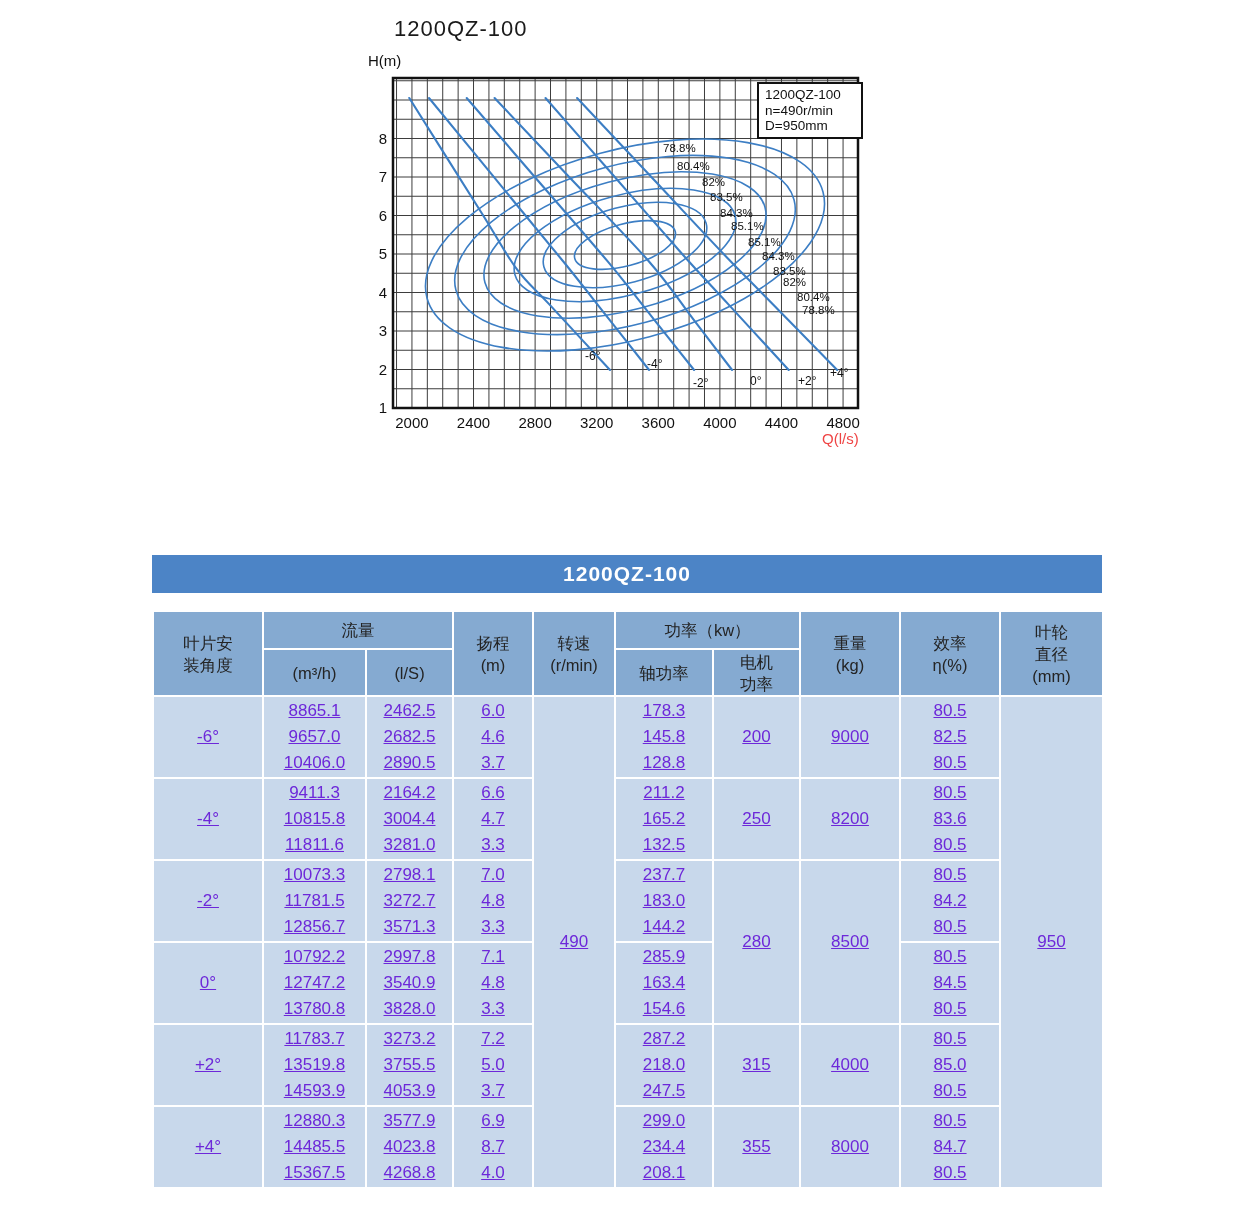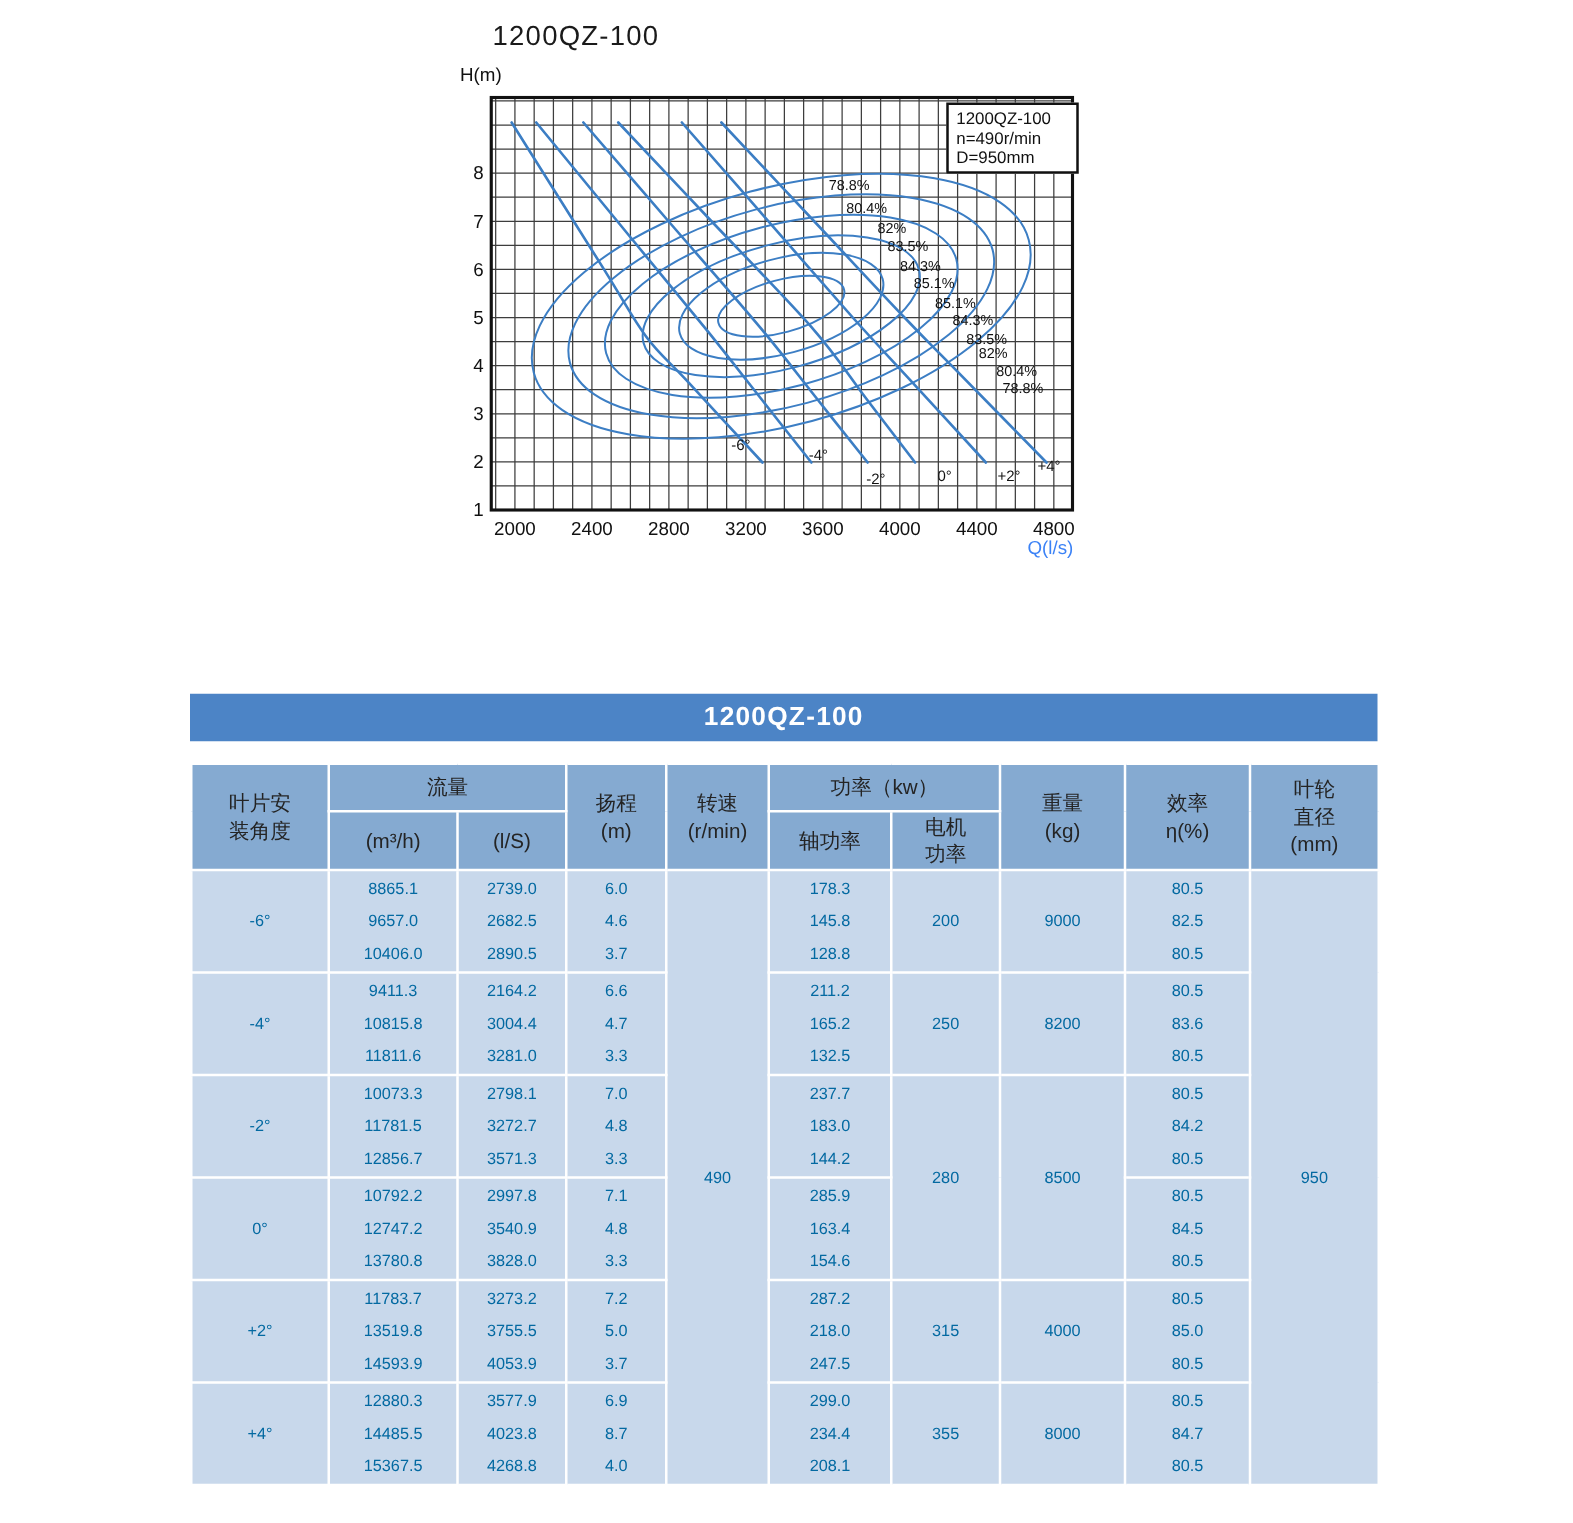--- a/index.html
+++ b/index.html
@@ -7,21 +7,21 @@
     width:1258px;height:1218px;position:relative;background:#ffffff;
     font-family:"Liberation Sans","DejaVu Sans",sans-serif;color:#222;
     overflow:hidden;
   }
   
   .chart-title{
     position:absolute;left:394px;top:16px;font-size:22px;color:#1a1a1a;
     letter-spacing:1px;
   }
   .axis-label-y{position:absolute;left:368px;top:52px;font-size:15px;color:#111;}
-  .axis-label-x{position:absolute;left:822px;top:430px;font-size:15px;color:#3b82f6;}
+  .axis-label-x{position:absolute;left:822px;top:430px;font-size:15px;color:#ef4444;}
   .chart-wrap{position:absolute;left:370px;top:70px;width:510px;height:375px;}
   .chart-wrap svg{position:absolute;left:0;top:0;}
   .chart-legend{
     position:absolute;left:757px;top:82px;width:94px;background:#fff;
     border:2px solid #111;padding:3px 2px 3px 6px;font-size:13.5px;line-height:15.5px;
     white-space:pre-line;color:#111;z-index:5;
   }
   
   .table-wrap{position:absolute;left:152px;top:555px;width:950px;}
   .banner{
@@ -33,21 +33,21 @@
   table.spec th,table.spec td{
     border:2px solid #ffffff;text-align:center;vertical-align:middle;
     white-space:pre-line;padding:0;
   }
   table.spec thead th{
     background:#85aad1;color:#242424;font-weight:normal;font-size:16.5px;line-height:22px;
   }
   table.spec thead tr.h1 th{height:36px;}
   table.spec thead tr.h2 th{height:45px;}
   table.spec tbody td{
-    background:#c8d8eb;color:#0369a1;font-size:13px;line-height:26px;height:80px;
+    background:#c8d8eb;color:#6d28d9;font-size:17px;line-height:26px;height:80px;text-decoration:underline;
   }
 </style>
 </head>
 <body>
 
 <div class="chart-title">1200QZ-100</div>
 <div class="axis-label-y">H(m)</div>
 
 <div class="chart-wrap">
   <svg id="chart-svg" width="510" height="375" viewBox="0 0 510 375">
@@ -194,21 +194,21 @@
         <th>电机
 功率</th>
       </tr>
     </thead>
     <tbody>
       <tr>
         <td>-6°</td>
         <td>8865.1
 9657.0
 10406.0</td>
-        <td>2739.0
+        <td>2462.5
 2682.5
 2890.5</td>
         <td>6.0
 4.6
 3.7</td>
         <td rowspan="6">490</td>
         <td>178.3
 145.8
 128.8</td>
         <td>200</td>

